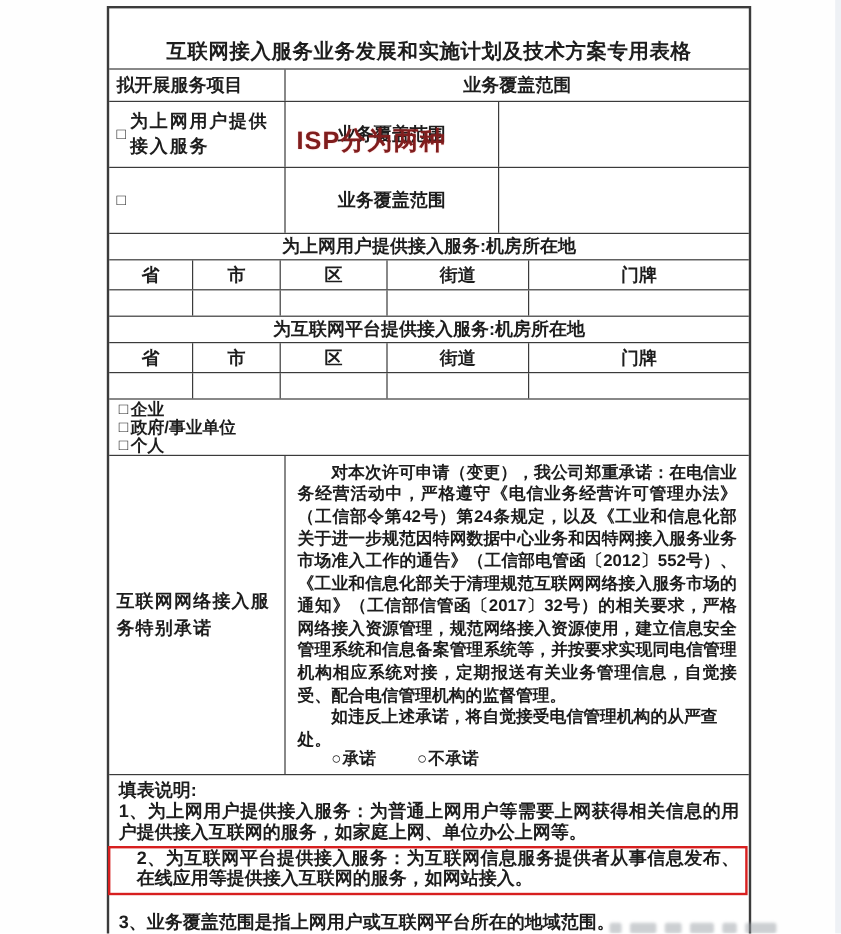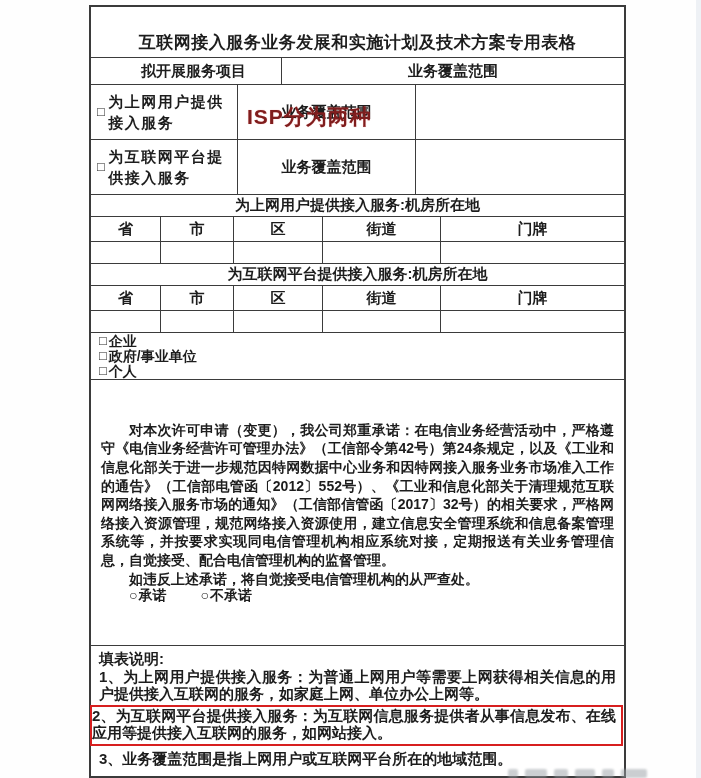--- a/index.html
+++ b/index.html
@@ -15,21 +15,21 @@
 
   .row { display:flex; border-top:1px solid #3b3b3b; }
   .row:first-child { border-top:none;margin-top:20px; }
   .cell { border-left:1px solid #3b3b3b; display:flex; align-items:center;
     justify-content:center; text-align:center; }
   .cell:first-child { border-left:none; }
 
   .r-title { height:30px; }
   .r-title .cell { width:100%; font-size:17px; font-weight:700; letter-spacing:.5px; }
 
-  .r-head { height:27px;padding-left:44px; }
+  .r-head { height:27px; }
   .c1 { width:146px; flex:none; }
   .c-rest { flex:1; }
   .left-pad { justify-content:flex-start; text-align:left; padding:2px 6px; }
   .r-head .cell { font-size:15px; font-weight:700; }
 
   .r-svc { height:55px; }
   .svc-label { font-size:15px; line-height:21px; letter-spacing:1.5px;
     align-items:center; }
   .c2 { width:178px; flex:none; font-size:15px; font-weight:700; }
   .c3 { flex:1; }
@@ -63,21 +63,21 @@
   .pledge-par { text-indent:2em; text-align:justify; }
   .pledge-strong { text-indent:2em; font-weight:700; }
   .pledge-line { text-indent:2em; }
   .pledge-opts { display:flex; gap:34px; padding-left:2em; }
   .radio { margin-right:1px; }
 
   .notes { border-top:1px solid #3b3b3b; padding:4px 8px 8px 8px; font-size:15px;
     line-height:17.6px; }
   .notes-title { font-weight:700; }
   .note { text-align:justify; }
-  .note-hl { border:2px solid #d71f1f; margin:2px -7px 4px -9px; padding:0 5px 2px 0; }
+  .note-hl { border:2px solid #d71f1f; margin:2px -7px 14px -9px; padding:0 5px 2px 22px; }
 
   .watermark { position:absolute; left:508px; top:769px; width:160px; height:10px;
     display:flex; gap:7px; filter:blur(1.3px); opacity:.5; }
   .watermark span { display:block; height:9px; background:#9aa0a6; border-radius:2px; }
   .wm1{width:10px;} .wm2{width:22px;} .wm3{width:14px;} .wm4{width:20px;}
   .wm5{width:12px;} .wm6{width:26px;}
 </style>
 </head>
 <body>
 
@@ -99,21 +99,20 @@
         <span class="cb">□</span>
           <span>为上网用户提供接入服务</span>
       </div>
       <div class="cell c2">业务覆盖范围</div>
       <div class="cell c3"></div>
     </div>
 
     <div class="row r-svc">
       <div class="cell c1 left-pad svc-label">
         <span class="cb">□</span>
-          <span>为互联网平台提供接入服务</span>
       </div>
       <div class="cell c2">业务覆盖范围</div>
       <div class="cell c3"></div>
     </div>
 
     <div class="isp-note">ISP分为两种</div>
 
     <div class="row r-sec">
       <div class="cell">为上网用户提供接入服务:机房所在地</div>
     </div>
@@ -161,20 +160,21 @@
             <span>政府/事业单位</span>
         </div>
         <div class="opt-line">
           <span class="cb">□</span>
             <span>个人</span>
         </div>
       </div>
     </div>
 
     <div class="row r-pledge">
+      <div class="cell c1 pledge-side">互联网网络接入服务特别承诺</div>
       <div class="cell c-rest pledge-body">
         <div class="pledge-par">对本次许可申请（变更），我公司郑重承诺：在电信业务经营活动中，严格遵守《电信业务经营许可管理办法》（工信部令第42号）第24条规定，以及《工业和信息化部关于进一步规范因特网数据中心业务和因特网接入服务业务市场准入工作的通告》（工信部电管函〔2012〕552号）、《工业和信息化部关于清理规范互联网网络接入服务市场的通知》（工信部信管函〔2017〕32号）的相关要求，严格网络接入资源管理，规范网络接入资源使用，建立信息安全管理系统和信息备案管理系统等，并按要求实现同电信管理机构相应系统对接，定期报送有关业务管理信息，自觉接受、配合电信管理机构的监督管理。</div>
         <div class="pledge-strong">如违反上述承诺，将自觉接受电信管理机构的从严查处。</div>
         <div class="pledge-opts">
           <span class="opt-line">
               <span class="radio">○</span>
               <span>承诺</span>
             </span>
           <span class="opt-line">
               <span class="radio">○</span>

